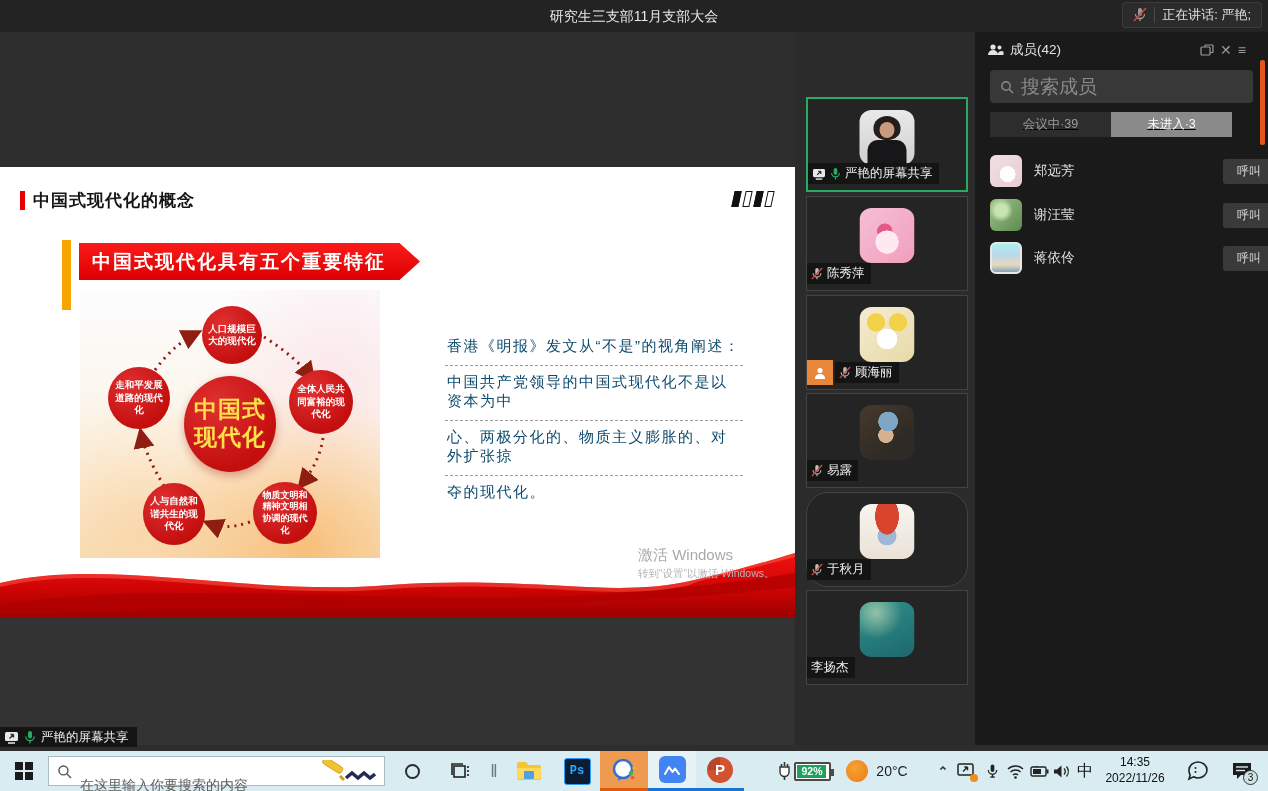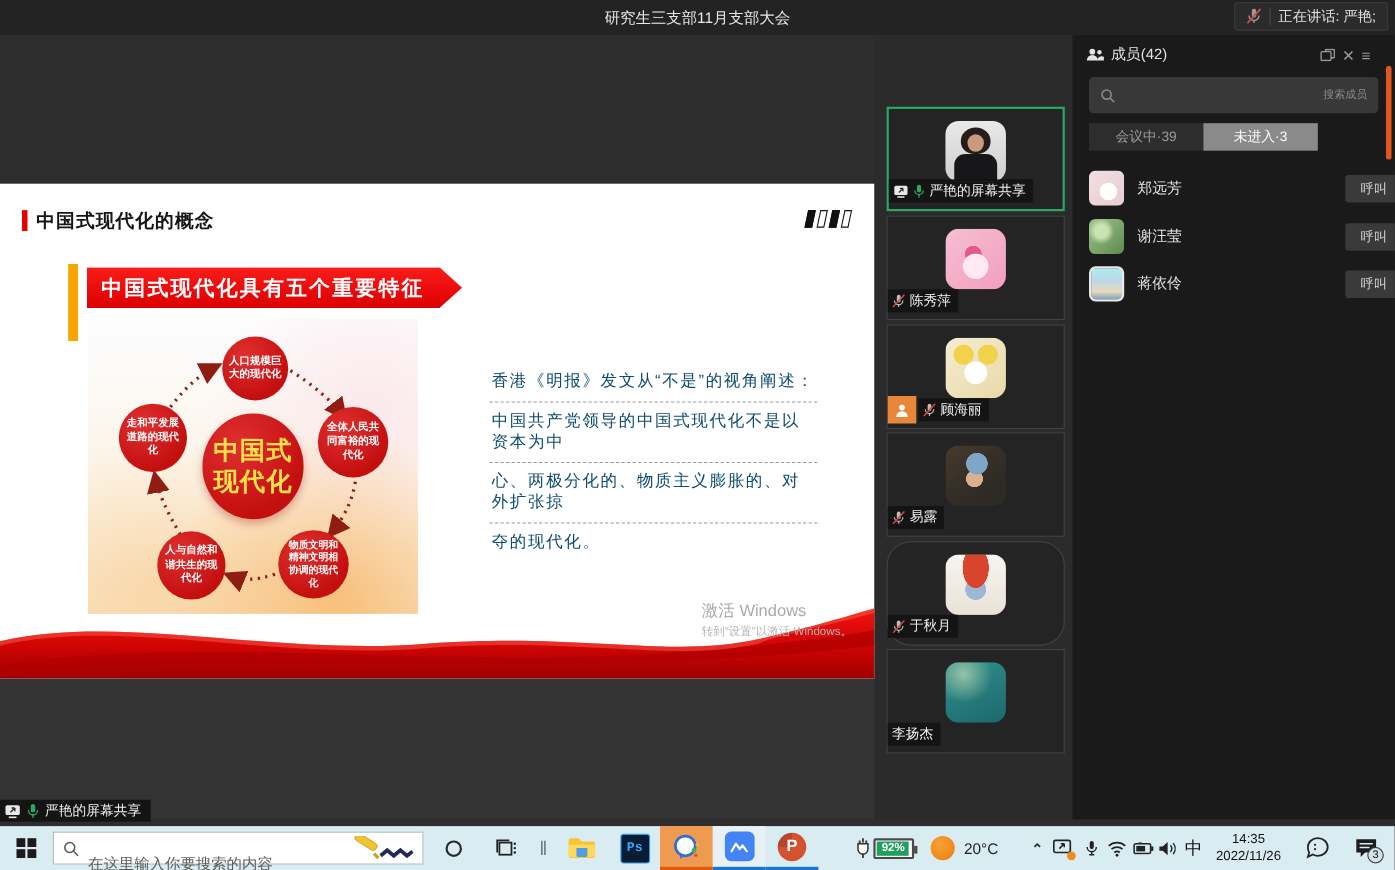--- a/index.html
+++ b/index.html
@@ -91,23 +91,23 @@
   .av-xie { background:radial-gradient(circle at 35% 35%, #c9e3b2 20%, transparent 40%), linear-gradient(135deg,#9ec489,#5d8a50); }
   .av-jiang { background:linear-gradient(#aee 0%,#bcd8ec 40%,#e8d9b8 75%,#7fa3c0 100%); border:2px solid #e8e8e8; }
 
   
   .panel { position:absolute; left:975px; top:32px; width:293px; height:713px; background:#1a1a1a; }
   .panel-header { position:absolute; left:12px; right:22px; top:8px; height:20px; display:flex; align-items:center; gap:6px;justify-content:space-between; }
   .panel-title { color:#e3e3e3; font-size:13.5px; }
   .panel-header .spacer { flex:1; }
   .ph-ic { color:#9a9a9a; font-size:14px; cursor:pointer; }
   .search-wrap { position:absolute; left:15px; top:38px; width:263px; height:33px; background:#383838; border-radius:4px; display:flex; align-items:center; padding:0 10px; gap:7px; }
-  .search-input { flex:1; background:transparent; border:none; outline:none; color:#ddd; font-size:10px; font-family:"Liberation Sans",sans-serif;text-align:right; }
+  .search-input { flex:1; background:transparent; border:none; outline:none; color:#ddd; font-size:19px; font-family:"Liberation Sans",sans-serif; }
   .search-input::placeholder { color:#8b8b8b; }
-  .tabs { position:absolute; left:15px; top:80px; width:208px; height:25px; display:flex; }
+  .tabs { position:absolute; left:15px; top:80px; width:242px; height:25px; display:flex;text-decoration:underline; }
   .tab { flex:1; display:flex; align-items:center; justify-content:center; font-size:12.5px; cursor:pointer; }
   .tab.inactive { background:#2d2d2d; color:#9a9a9a; }
   .tab.active { background:#8a8a8a; color:#fcfcfc; }
   .panel-scrollbar { position:absolute; right:3px; top:28px; width:5px; height:85px; background:#e0561e; border-radius:2px; }
 
   .member-row { position:absolute; left:15px; width:285px; height:34px; display:flex; align-items:center; gap:12px; }
   .m1{top:122px;} .m2{top:166px;} .m3{top:209px;}
   .member-row .m-avatar { width:32px; height:32px; border-radius:6px; }
   .member-row .m-name { flex:1; color:#e0e0e0; font-size:13.5px; }
   .call-btn { width:52px; height:25px; background:#3a3a3a; border:none; border-radius:3px; color:#d8d8d8; font-size:12px; cursor:pointer; font-family:"Liberation Sans",sans-serif; }

